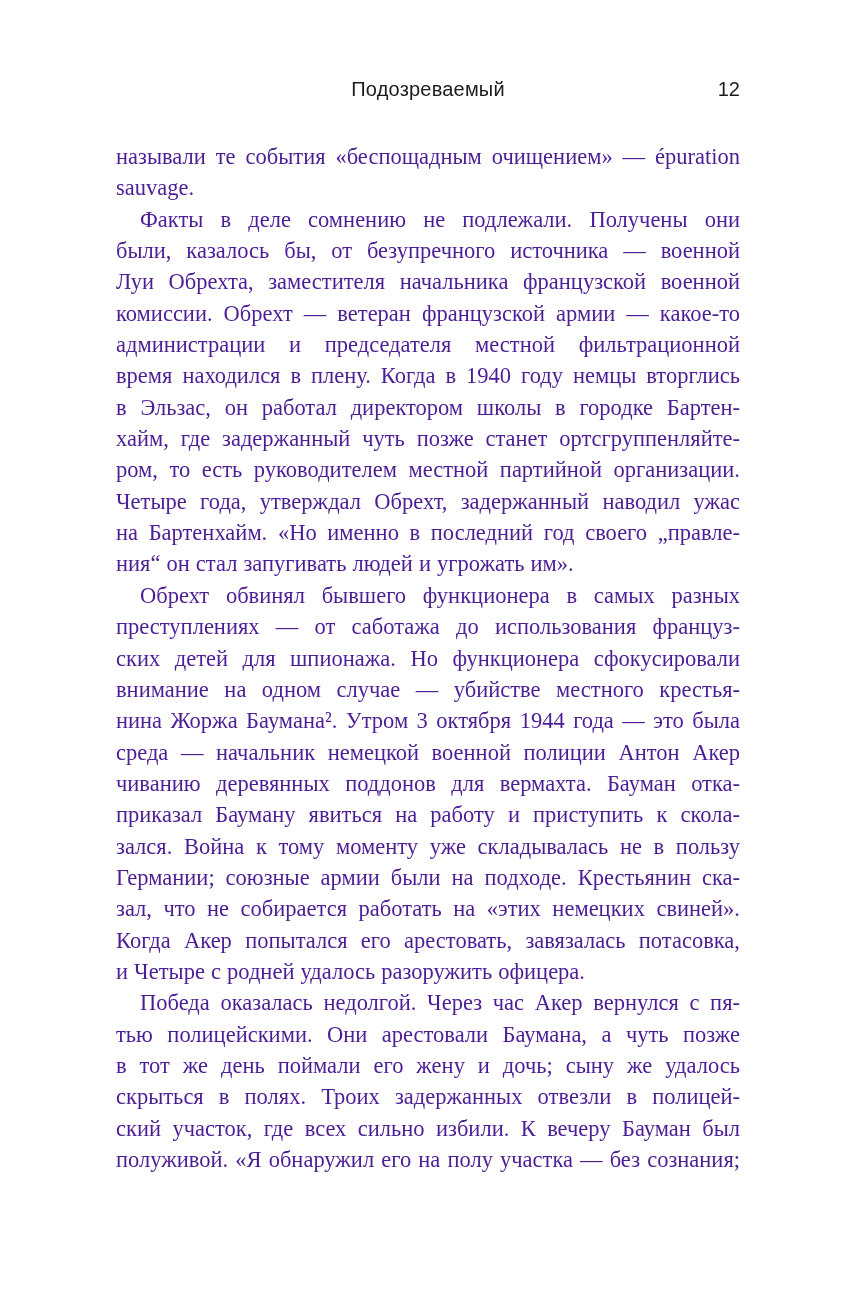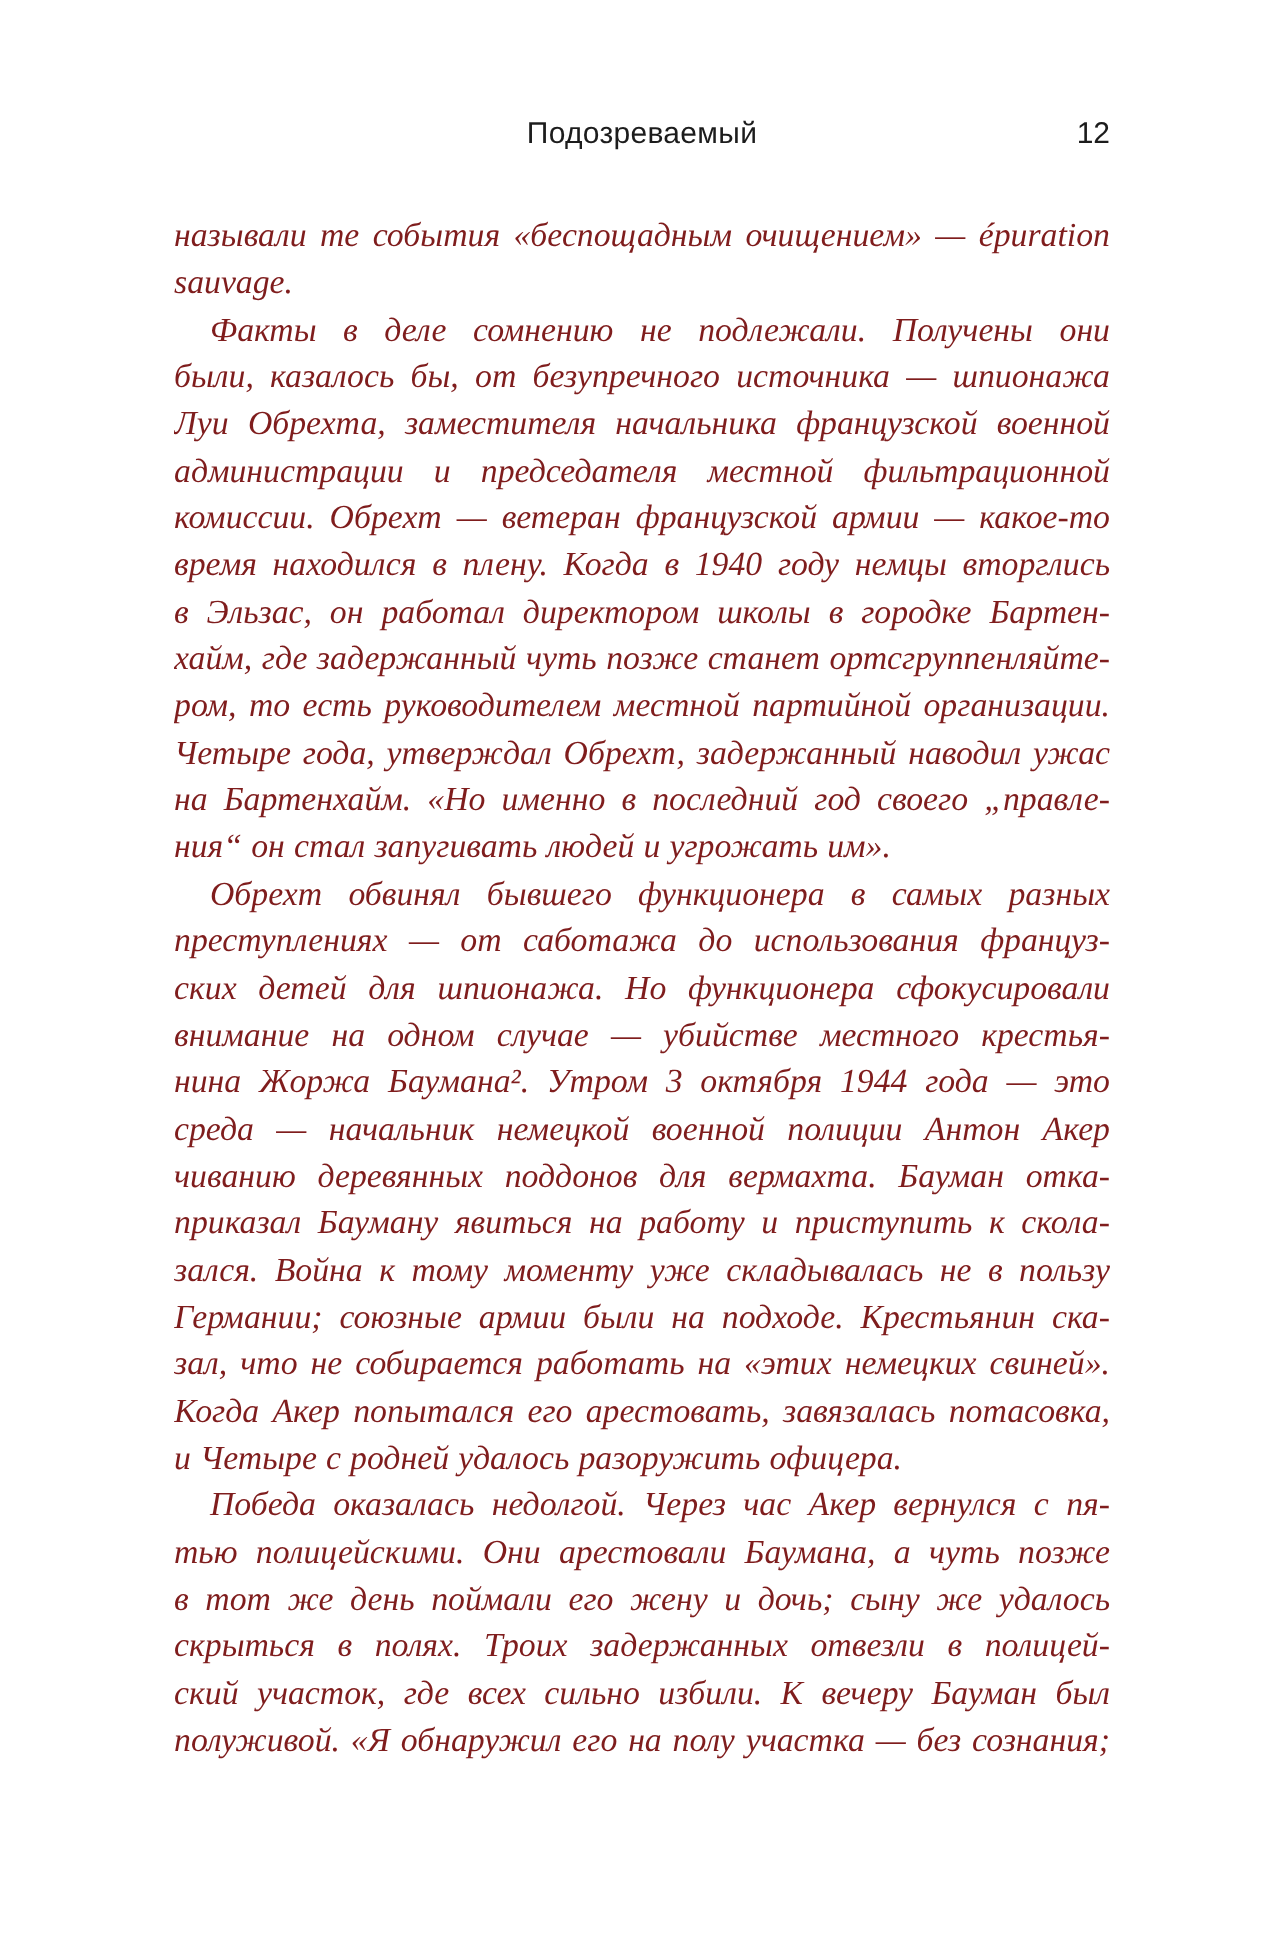--- a/index.html
+++ b/index.html
@@ -68,31 +68,31 @@
 </style>
 </head>
 <body>
 
 <div class="page" style="background: rgb(255, 255, 255);">
   <header class="page-header" style="color: rgb(28, 28, 28);">
     <span class="running-title">Подозреваемый</span>
     <span class="page-number">12</span>
   </header>
 
-  <main class="body-text" id="text-body" style="color: #7f1d1d; font-style: italic;">
+  <main class="body-text" id="text-body" style="color: #4c1d95;">
       <div class="paragraph">
         <div class="line">называли те события «беспощадным очищением» — épuration</div>
         <div class="line last">sauvage.</div>
       </div>
       <div class="paragraph">
         <div class="line indent">Факты в деле сомнению не подлежали. Получены они</div>
-        <div class="line">были, казалось бы, от безупречного источника — шпионажа</div>
+        <div class="line">были, казалось бы, от безупречного источника — военной</div>
         <div class="line">Луи Обрехта, заместителя начальника французской военной</div>
+        <div class="line">комиссии. Обрехт — ветеран французской армии — какое-то</div>
         <div class="line">администрации и председателя местной фильтрационной</div>
-        <div class="line">комиссии. Обрехт — ветеран французской армии — какое-то</div>
         <div class="line">время находился в плену. Когда в 1940 году немцы вторглись</div>
         <div class="line">в Эльзас, он работал директором школы в городке Бартен-</div>
         <div class="line">хайм, где задержанный чуть позже станет ортсгруппенляйте-</div>
         <div class="line">ром, то есть руководителем местной партийной организации.</div>
         <div class="line">Четыре года, утверждал Обрехт, задержанный наводил ужас</div>
         <div class="line">на Бартенхайм. «Но именно в последний год своего „правле-</div>
         <div class="line last">ния“ он стал запугивать людей и угрожать им».</div>
       </div>
       <div class="paragraph">
         <div class="line indent">Обрехт обвинял бывшего функционера в самых разных</div>

